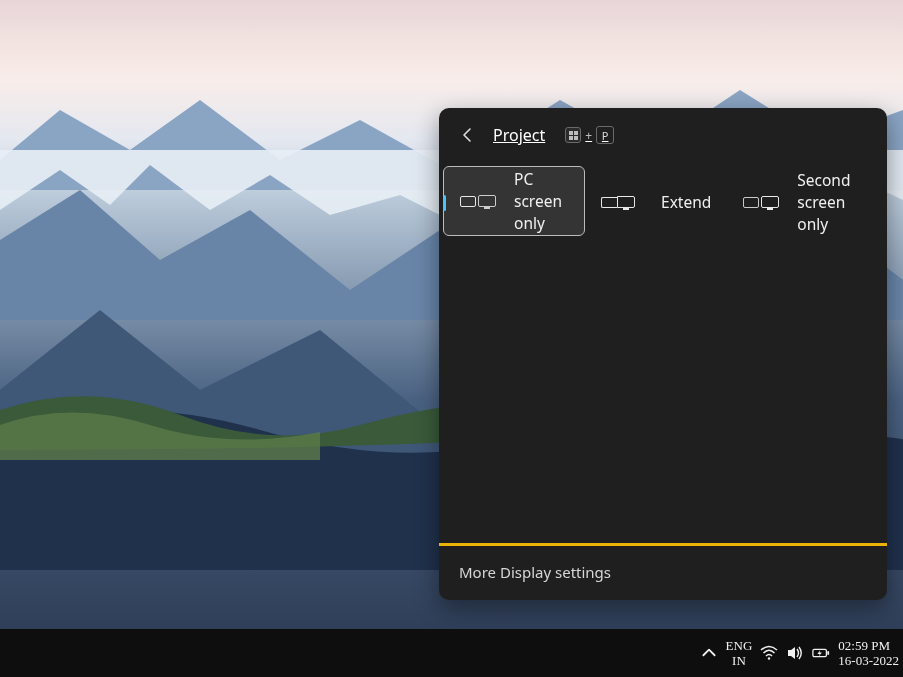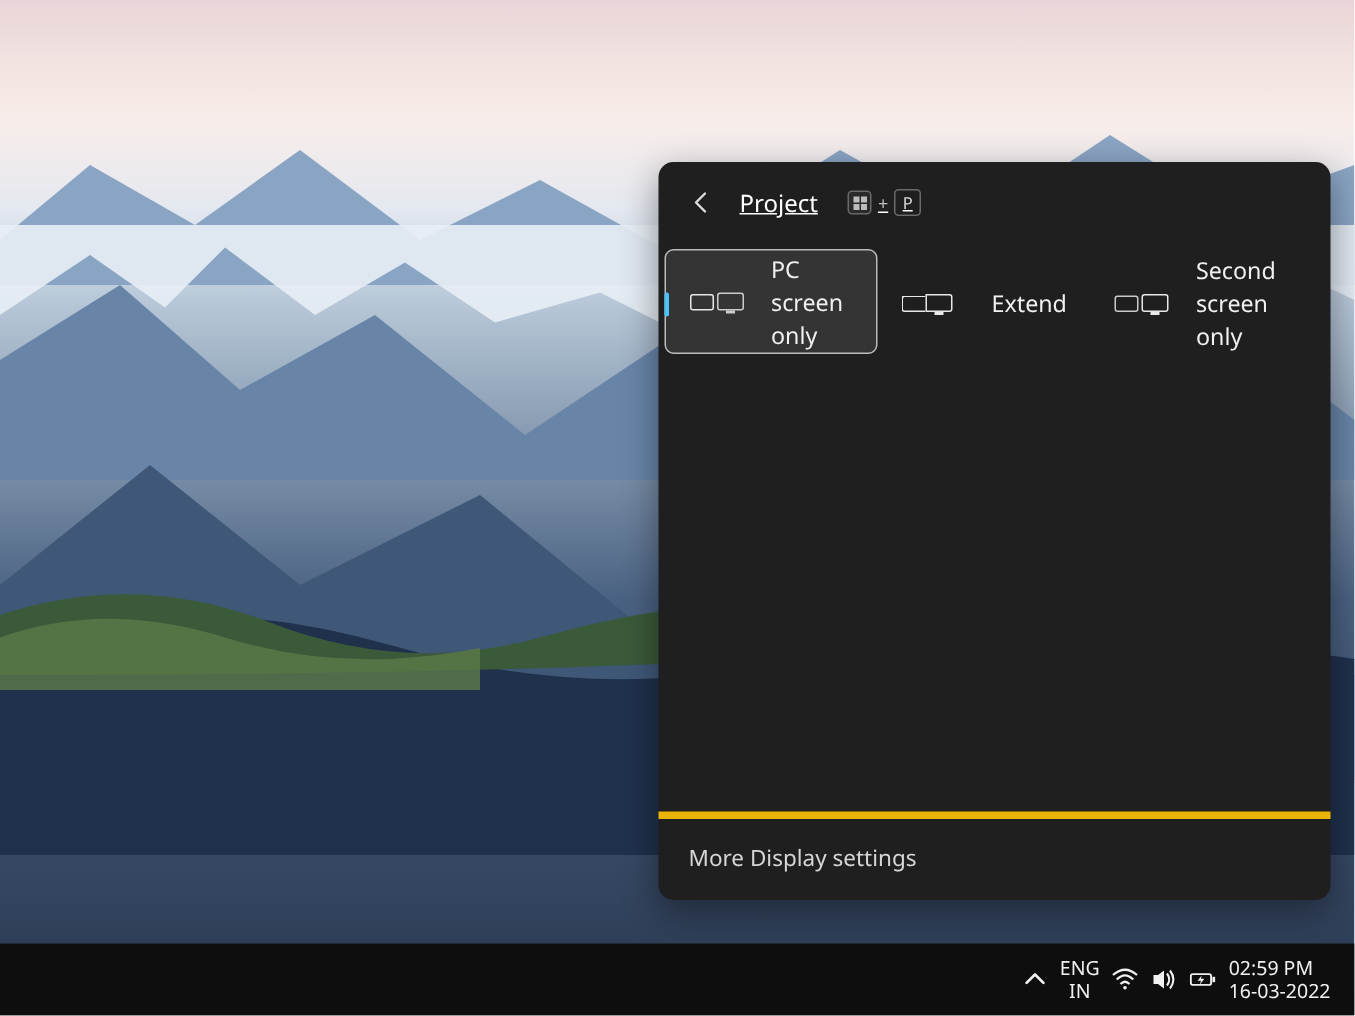--- a/index.html
+++ b/index.html
@@ -108,38 +108,38 @@
     border-radius: 2px;
     position: relative;
   }
   .screen-rect.small { width: 16px; height: 11px; }
   .screen-rect.tv::after{
     content:""; position:absolute; left:50%; bottom:-3px; transform:translateX(-50%);
     width:6px; height:2px; background:currentColor;
   }
   .screen-rect.outline-dash { border-style: solid; opacity:0.85; }
   .footer {
-    border-top: 5px solid #eab308;
+    border-top: 3px solid #eab308;
     padding: 16px 20px 18px 20px;
     font-size: 15px;
     color: #d6d6d6;
     cursor: pointer;
   }
   
   .taskbar {
     position: absolute;
     left: 0; bottom: 0;
     width: 100%; height: 48px;
     background: #0e0e0e;
     color: #f0f0f0;
     display: flex;
     align-items: center;
     justify-content: flex-end;
-    padding-right: 12px;
     font-size: 13px;
+    font-family: Liberation Serif, serif;
   }
   .tray-btn { display:flex; align-items:center; justify-content:center; cursor:pointer; height:100%; padding:0 4px;}
   .lang { line-height: 15px; text-align: center; font-size: 13px; }
   .datetime { line-height: 15px; text-align: left; font-size: 13px; }
   .chevron-up-icon, .wifi-icon, .speaker-icon, .battery-icon { width:18px; height:18px; }
 </style>
 </head>
 <body>
 
 <div class="desktop">

